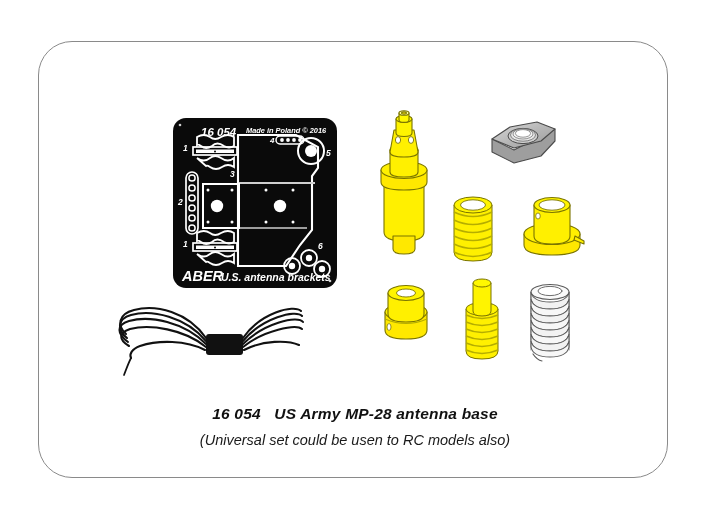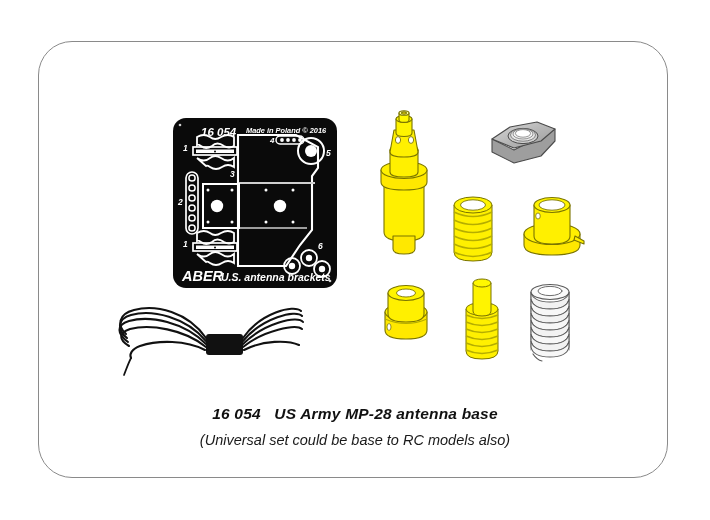--- a/index.html
+++ b/index.html
@@ -279,16 +279,16 @@
       <path d="M244,350 C263,340 288,340 299,345" stroke-width="2.1"></path>
 
       <path d="M131,358 C128,364 126,370 124,375" stroke-width="1.7"></path>
 
       <rect x="206" y="334" width="37" height="21" rx="3" ry="3" fill="#111111" stroke="none"></rect>
     </g>
   </svg>
 
   <div class="caption-block">
     <div class="caption-main">16 054   US Army MP-28 antenna base</div>
-    <div class="caption-sub">(Universal set could be base to RC models also)</div>
+    <div class="caption-sub">(Universal set could be usen to RC models also)</div>
   </div>
 
 </div>
 
 </body></html>

